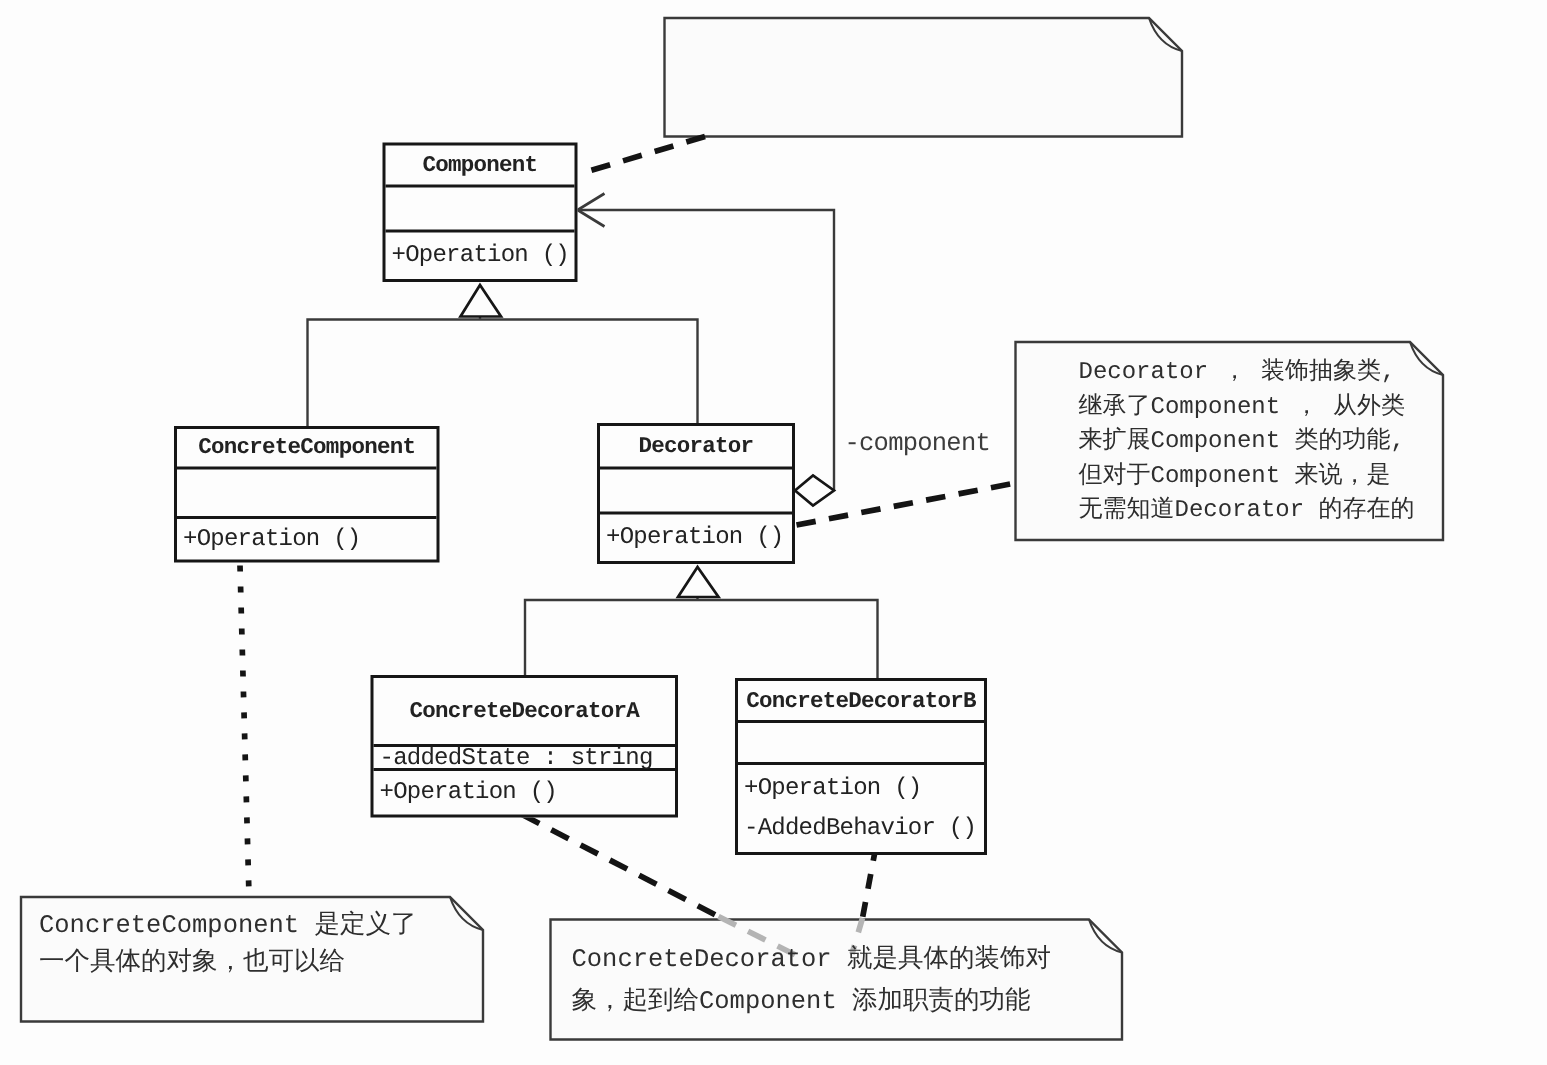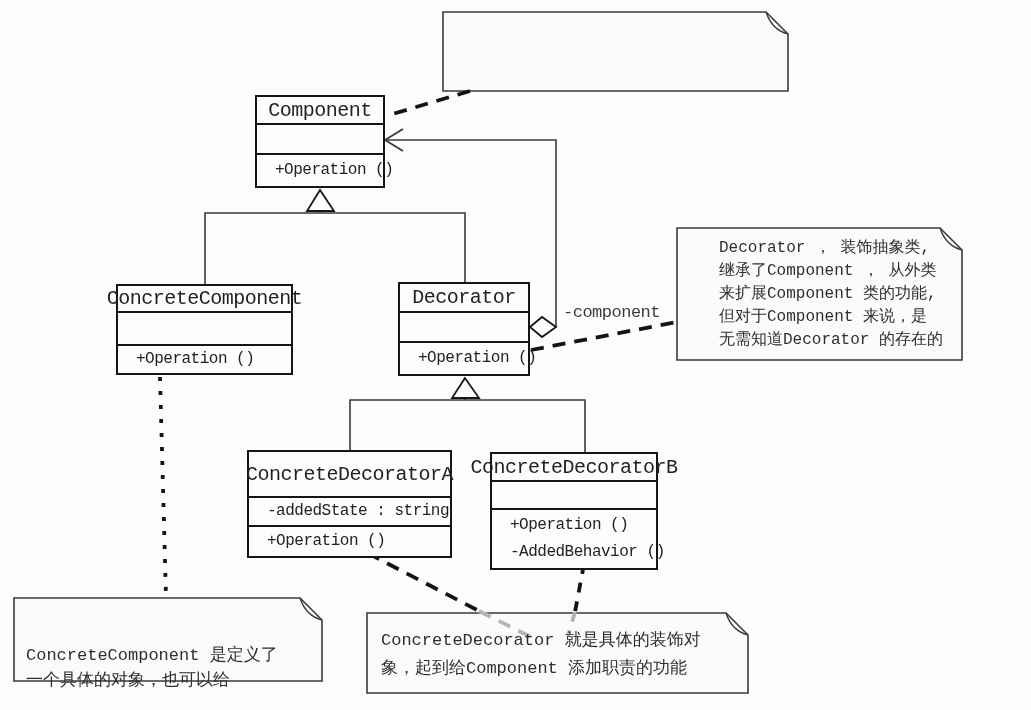--- a/index.html
+++ b/index.html
@@ -6,25 +6,25 @@
   #stage{
     position:relative;width:1031px;height:710px;background:#fdfdfd;overflow:hidden;
     font-family:"Liberation Mono","DejaVu Sans Mono",monospace;color:#222;
   }
   #wires{position:absolute;left:0;top:0;width:1031px;height:710px;}
   .cls{
     position:absolute;box-sizing:border-box;border:2px solid #161616;background:#fdfdfd;
   }
   .cls-title{
     box-sizing:border-box;border-bottom:2px solid #161616;display:flex;align-items:center;justify-content:center;
-    font-weight:normal;font-size:20px;letter-spacing:-0.5px;white-space:nowrap;
+    font-weight:bold;font-size:15px;letter-spacing:-0.5px;white-space:nowrap;
   }
   .cls-sec{box-sizing:border-box;border-bottom:2px solid #161616;display:flex;flex-direction:column;justify-content:center;}
   .cls-sec:last-child{border-bottom:none;}
-  .mem{font-size:16px;line-height:27px;padding-left:18px;white-space:nowrap;letter-spacing:-0.5px;}
+  .mem{font-size:16px;line-height:27px;padding-left:4px;white-space:nowrap;letter-spacing:-0.5px;}
   .note-text{position:absolute;color:#2e2e2e;}
   .note-text div{white-space:nowrap;}
   .role-label{position:absolute;font-size:17px;color:#3c3c3c;letter-spacing:-0.5px;}
 </style>
 </head>
 <body>
 
 <div id="stage">
 
   <svg id="wires" viewBox="0 0 1031 710">
@@ -84,51 +84,51 @@
   <div class="cls" style="left:398px;top:282px;width:132px;">
     <div class="cls-title" style="height:29px">Decorator</div>
     <div class="cls-sec" style="height:30px"></div>
     <div class="cls-sec" style="height:31px">
       <div class="mem">+Operation ()</div>
     </div>
   </div>
 
   <div class="cls" style="left:247px;top:450px;width:205px;">
     <div class="cls-title" style="height:46px">ConcreteDecoratorA</div>
-    <div class="cls-sec" style="height:29px">
+    <div class="cls-sec" style="height:16px">
       <div class="mem">-addedState : string</div>
     </div>
     <div class="cls-sec" style="height:29px">
       <div class="mem">+Operation ()</div>
     </div>
   </div>
 
   <div class="cls" style="left:490px;top:452px;width:168px;">
     <div class="cls-title" style="height:28px">ConcreteDecoratorB</div>
     <div class="cls-sec" style="height:28px"></div>
     <div class="cls-sec" style="height:58px">
       <div class="mem">+Operation ()</div>
       <div class="mem">-AddedBehavior ()</div>
     </div>
   </div>
 
-  <div class="role-label" style="left:563px;top:287px;margin-top:16px;">-component</div>
+  <div class="role-label" style="left:563px;top:287px;">-component</div>
 
   <div class="note-text" style="left:456px;top:28px;font-size:17px;line-height:28px;">
   </div>
 
   <div class="note-text" style="left:688px;top:237px;font-size:16px;line-height:23px;margin-left:31px;">
     <div>Decorator ， 装饰抽象类,</div>
     <div>继承了Component ， 从外类</div>
     <div>来扩展Component 类的功能,</div>
     <div>但对于Component 来说，是</div>
     <div>无需知道Decorator 的存在的</div>
   </div>
 
-  <div class="note-text" style="left:26px;top:605px;font-size:17px;line-height:25px;margin-top:38px;">
+  <div class="note-text" style="left:26px;top:605px;font-size:17px;line-height:25px;">
     <div>ConcreteComponent 是定义了</div>
     <div>一个具体的对象，也可以给</div>
   </div>
 
   <div class="note-text" style="left:381px;top:627px;font-size:17px;line-height:28px;">
     <div>ConcreteDecorator 就是具体的装饰对</div>
     <div>象，起到给Component 添加职责的功能</div>
   </div>
 
 </div>

